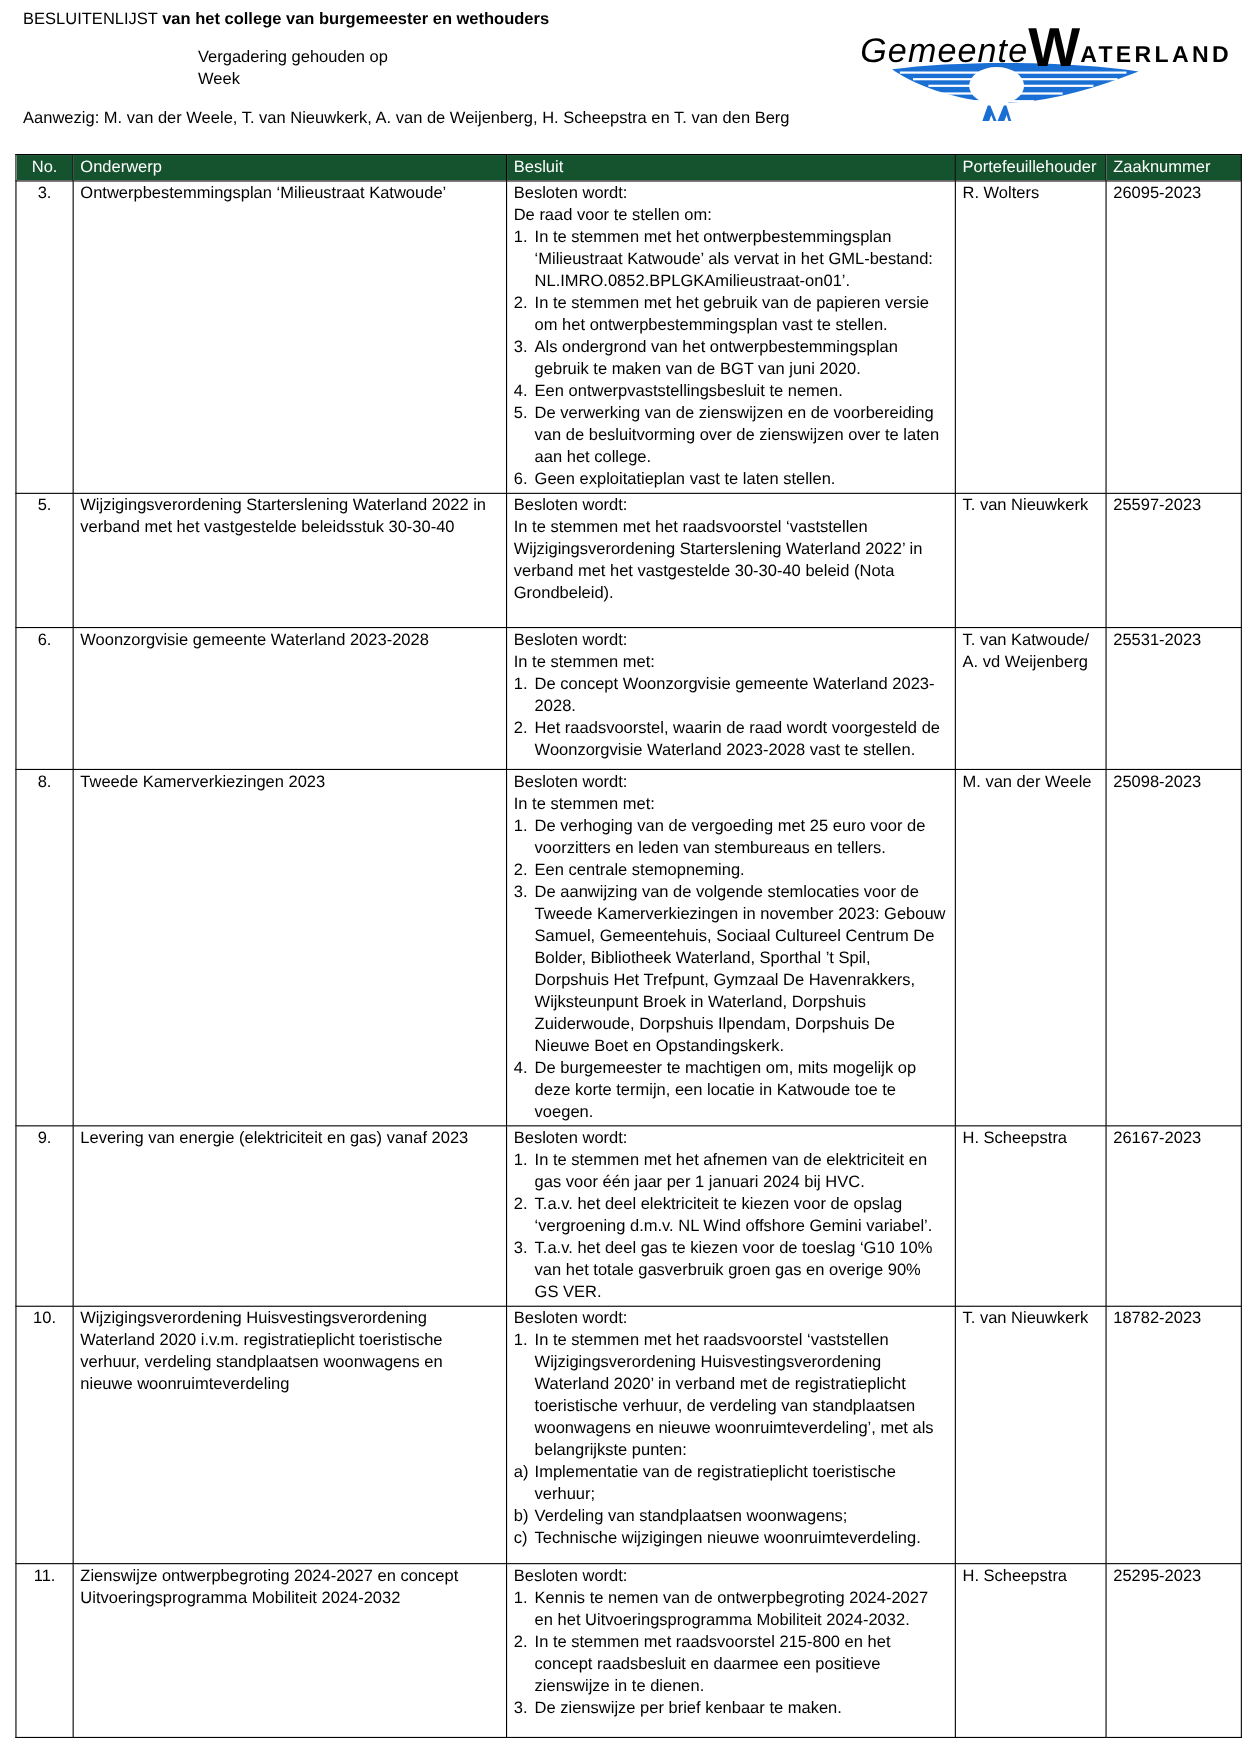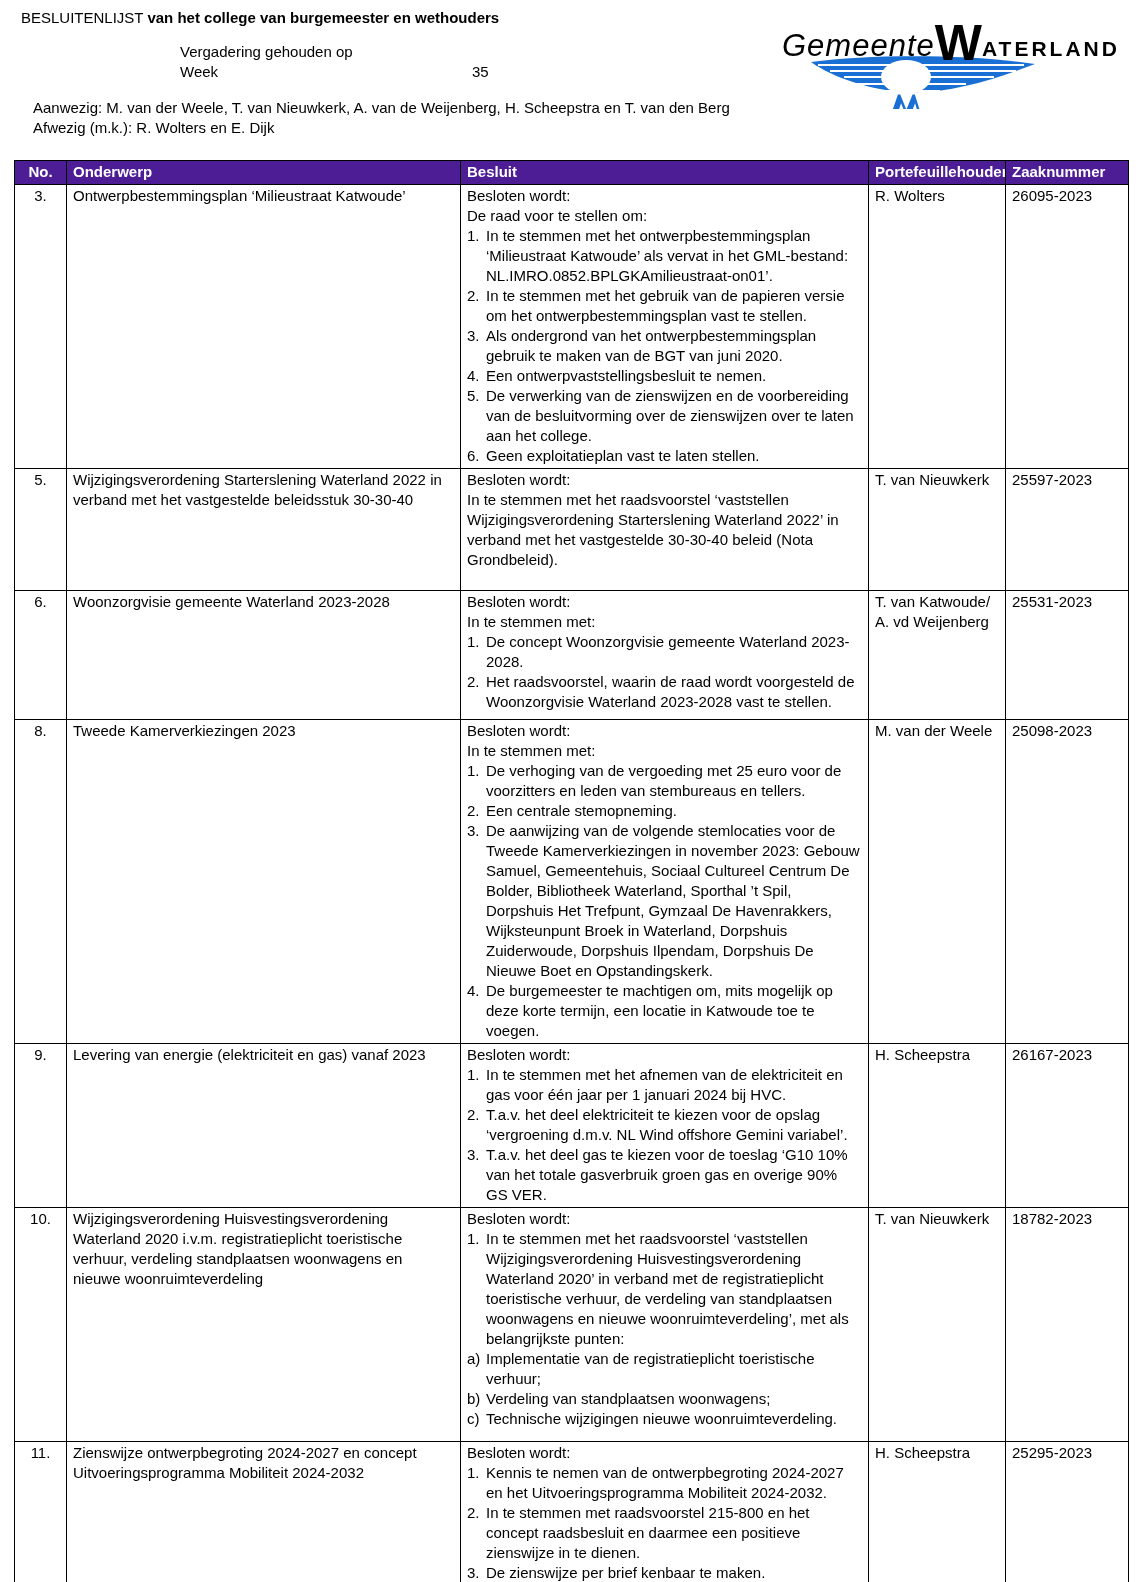--- a/index.html
+++ b/index.html
@@ -16,21 +16,21 @@
   
   .doc-title{margin-left:7px;font-size:15px;white-space:nowrap;}
   .doc-title .t1{font-weight:normal;}
   .doc-title .t2{font-weight:bold;}
 
   .meta{margin:14px 0 0 166px;}
   .meta-row{display:flex;gap:20px;}
   .meta-label{width:272px;flex:0 0 272px;}
   .meta-value{flex:1;}
 
-  .attendance{margin:16px 0 0 19px;}
+  .attendance{margin:16px 0 0 7px;}
   .attendance div{white-space:nowrap;}
 
   
   .logo{position:absolute;top:36px;left:782px;width:262px;data:none;}
   .logo-text{white-space:nowrap;font-family:Liberation Sans, sans-serif;}
   .logo-gemeente{font-style:italic;font-size:31px;letter-spacing:1px;}
   .logo-w{font-size:50px;font-weight:bold;line-height:0;position:relative;top:4px;}
   .logo-rest{font-size:21px;letter-spacing:3px;font-weight:bold;}
   .logo-water{display:block;margin:-6px 0 0 28px;}
 
@@ -39,22 +39,22 @@
     border-collapse:collapse;table-layout:fixed;
     width:1114px;margin-top:22px;
   }
   table.decisions th, table.decisions td{
     border:1px solid #000;
     vertical-align:top;
     padding:1px 6px 2px 6px;
     overflow:hidden;
   }
   thead th{
-    background:#4c1d95;color:#fff;
-    font-weight:bold;text-align:left;
+    background:#14532d;color:#fff;
+    font-weight:normal;text-align:left;
     height:18px;padding-top:0;padding-bottom:0;
   }
   thead th.c-no{text-align:center;}
   td.c-no{text-align:center;}
 
   .li{display:flex;}
   .li .m{width:19px;flex:0 0 19px;}
   .li .t{flex:1;}
 </style>
 </head>
@@ -66,27 +66,25 @@
     <span class="t1">BESLUITENLIJST</span>
     <span class="t2">van het college van burgemeester en wethouders</span>
   </div>
 
   <div class="meta">
     <div class="meta-row">
       <span class="meta-label">Vergadering gehouden op</span>
     </div>
     <div class="meta-row">
       <span class="meta-label">Week</span>
-      <span class="meta-value">35</span>
     </div>
   </div>
 
   <div class="attendance">
     <div>Aanwezig: M. van der Weele, T. van Nieuwkerk, A. van de Weijenberg, H. Scheepstra en T. van den Berg</div>
-    <div>Afwezig (m.k.): R. Wolters en E. Dijk</div>
   </div>
 
   <table class="decisions">
     <colgroup>
       <col style="width:52px">
         <col style="width:394px">
         <col style="width:408px">
         <col style="width:137px">
         <col style="width:123px">
     </colgroup>

